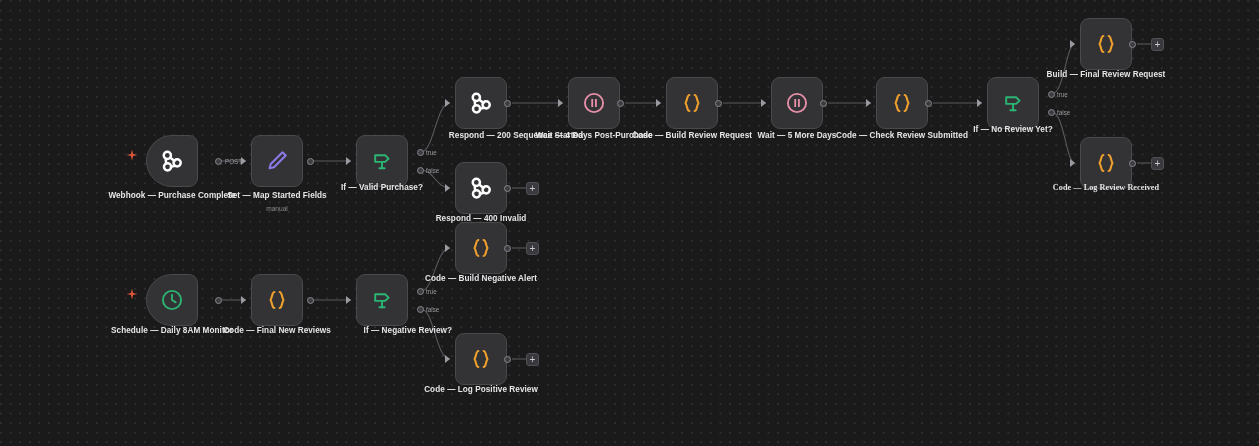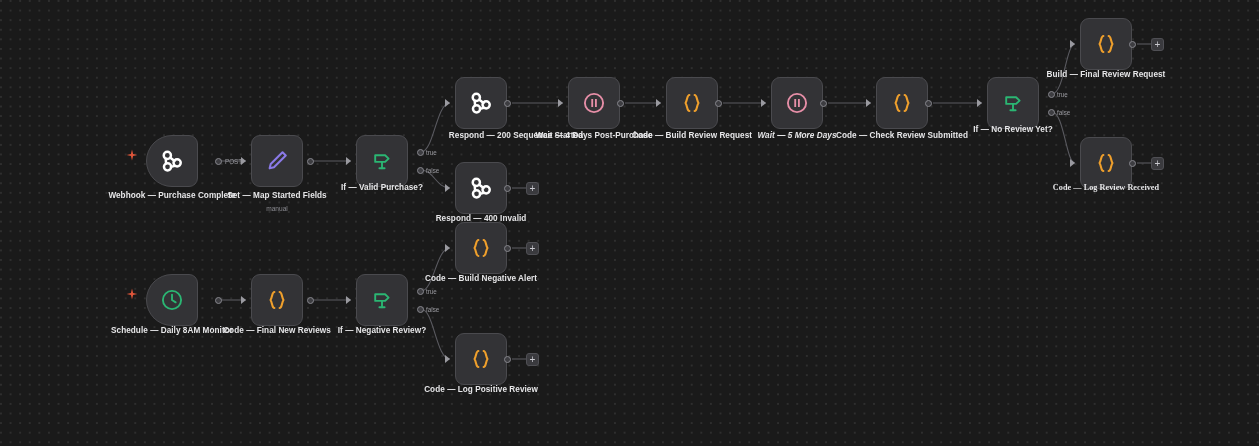--- a/index.html
+++ b/index.html
@@ -271,21 +271,21 @@
 
   <div class="port-in" style="left:761px; top:99px;"></div>
   <div class="node" style="left:771px; top:77px;">
     <svg width="26" height="26" viewBox="0 0 24 24">
       <circle cx="12" cy="12" r="8.4" fill="none" stroke="#e78fa8" stroke-width="1.7"></circle>
       <rect x="9.5" y="8.3" width="1.7" height="7.4" fill="#e78fa8"></rect>
       <rect x="12.9" y="8.3" width="1.7" height="7.4" fill="#e78fa8"></rect>
     </svg>
   </div>
   <div class="port" style="left:820px; top:99.5px;"></div>
-  <div class="nlabel" style="left:727px; top:131px;font-style:italic;">Wait — 5 More Days</div>
+  <div class="nlabel" style="left:727px; top:131px;">Wait — 5 More Days</div>
 
   <div class="port-in" style="left:866px; top:99px;"></div>
   <div class="node" style="left:876px; top:77px;">
     <svg width="26" height="26" viewBox="0 0 24 24">
       <g fill="none" stroke="#f0a02c" stroke-width="1.9" stroke-linecap="round" stroke-linejoin="round">
         <path d="M9.6 4.6 C7.3 4.6 7.8 9.4 6 12 C7.8 14.6 7.3 19.4 9.6 19.4"></path>
         <path d="M14.4 4.6 C16.7 4.6 16.2 9.4 18 12 C16.2 14.6 16.7 19.4 14.4 19.4"></path>
       </g>
     </svg>
   </div>
@@ -362,21 +362,21 @@
         <path d="M5.2 6.3 H15.1 L18.6 9.6 L15.1 12.9 H5.2 Z"></path>
         <path d="M12 12.9 V19.3"></path>
         <path d="M9.4 19.3 H14.6"></path>
       </g>
     </svg>
   </div>
   <div class="port" style="left:417px; top:287.5px;"></div>
   <div class="portlabel" style="left:426px; top:287.5px;">true</div>
   <div class="port" style="left:417px; top:305.5px;"></div>
   <div class="portlabel" style="left:426px; top:305.5px;">false</div>
-  <div class="nlabel" style="left:312px; top:326px;">If — Negative Review?</div>
+  <div class="nlabel" style="left:312px; top:326px;text-align:right;">If — Negative Review?</div>
 
   <div class="port-in" style="left:445px; top:244px;"></div>
   <div class="node" style="left:455px; top:222px;">
     <svg width="26" height="26" viewBox="0 0 24 24">
       <g fill="none" stroke="#f0a02c" stroke-width="1.9" stroke-linecap="round" stroke-linejoin="round">
         <path d="M9.6 4.6 C7.3 4.6 7.8 9.4 6 12 C7.8 14.6 7.3 19.4 9.6 19.4"></path>
         <path d="M14.4 4.6 C16.7 4.6 16.2 9.4 18 12 C16.2 14.6 16.7 19.4 14.4 19.4"></path>
       </g>
     </svg>
   </div>

